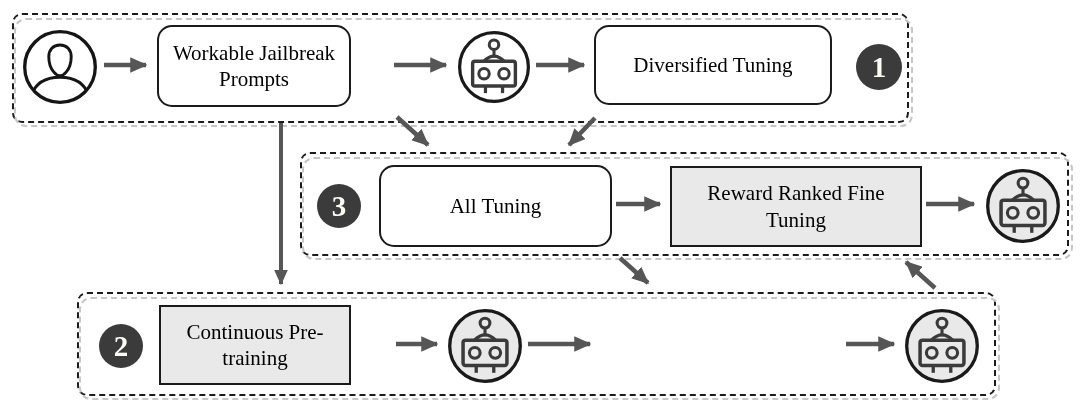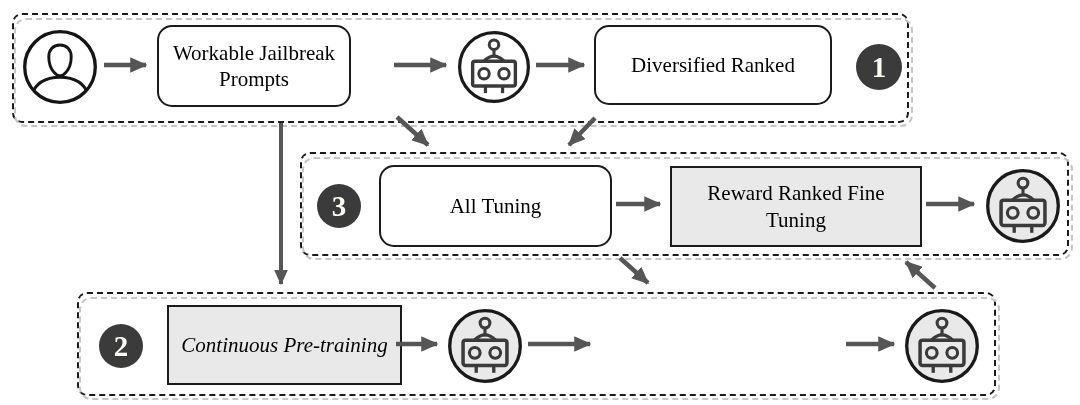--- a/index.html
+++ b/index.html
@@ -70,41 +70,41 @@
     <svg class="icon" style="left:7px;top:13px;" width="78" height="78" viewBox="0 0 80 80">
         <use href="#sym-person"></use>
       </svg>
     <div class="node rounded" style="left:143px;top:10px;width:194px;height:82px;">
       <span>Workable Jailbreak Prompts</span>
     </div>
     <svg class="icon" style="left:442px;top:14px;" width="76" height="76" viewBox="0 0 80 80">
         <use href="#sym-robot"></use>
       </svg>
     <div class="node rounded" style="left:580px;top:10px;width:238px;height:80px;">
-      <span>Diversified Ranked</span>
+      <span>Diversified Tuning</span>
     </div>
     <div class="badge" style="left:842px;top:29px;width:46px;height:46px;">1</div>
   </div>
 
   <div class="group" style="left:300px;top:152px;width:765px;height:100px;">
     <div class="badge" style="left:15px;top:30px;">3</div>
     <div class="node rounded" style="left:77px;top:11px;width:233px;height:82px;">
       <span>All Tuning</span>
     </div>
     <div class="node gray" style="left:368px;top:12px;width:252px;height:81px;">
       <span>Reward Ranked Fine Tuning</span>
     </div>
     <svg class="icon fillgray" style="left:682px;top:13px;" width="78" height="78" viewBox="0 0 80 80">
         <use href="#sym-robot"></use>
       </svg>
   </div>
 
   <div class="group" style="left:77px;top:292px;width:915px;height:100px;">
     <div class="badge" style="left:20px;top:30px;">2</div>
-    <div class="node gray" style="left:88px;top:11px;width:235px;height:80px;font-style:italic;">
+    <div class="node gray" style="left:80px;top:11px;width:192px;height:80px;">
       <span>Continuous Pre-training</span>
     </div>
     <svg class="icon fillgray" style="left:367px;top:13px;" width="78" height="78" viewBox="0 0 80 80">
         <use href="#sym-robot"></use>
       </svg>
     <svg class="icon fillgray" style="left:824px;top:13px;" width="78" height="78" viewBox="0 0 80 80">
         <use href="#sym-robot"></use>
       </svg>
   </div>
 

